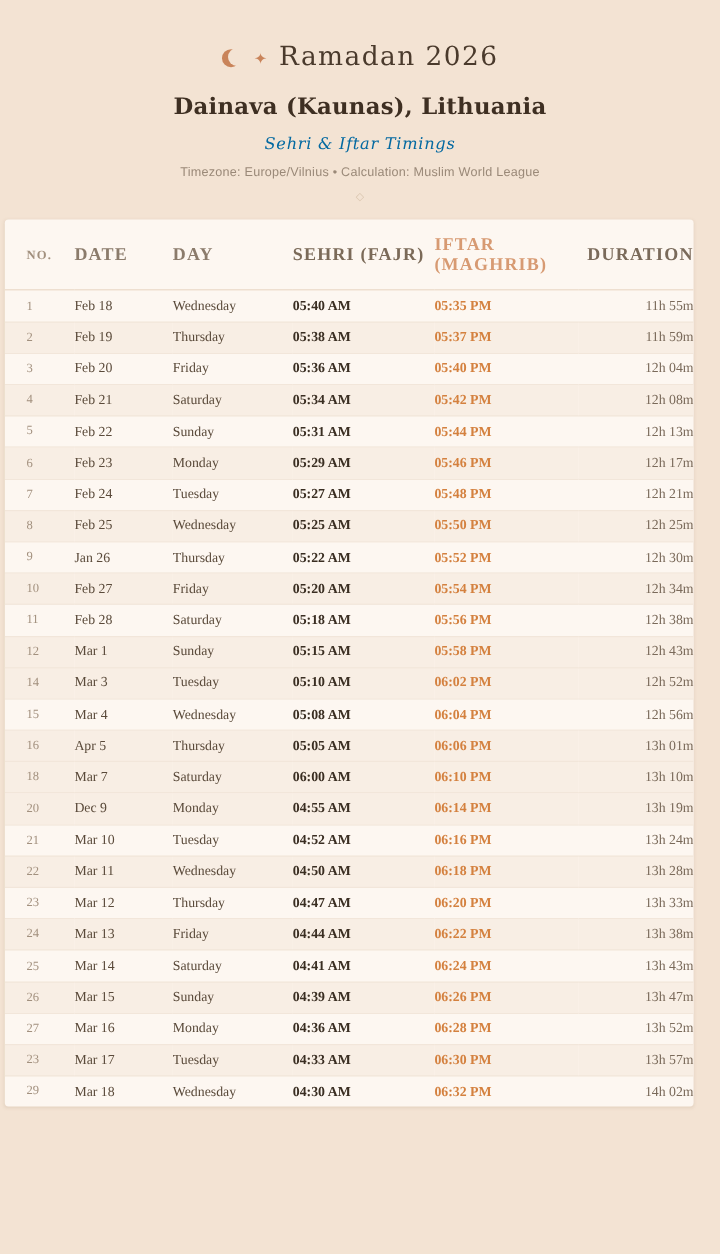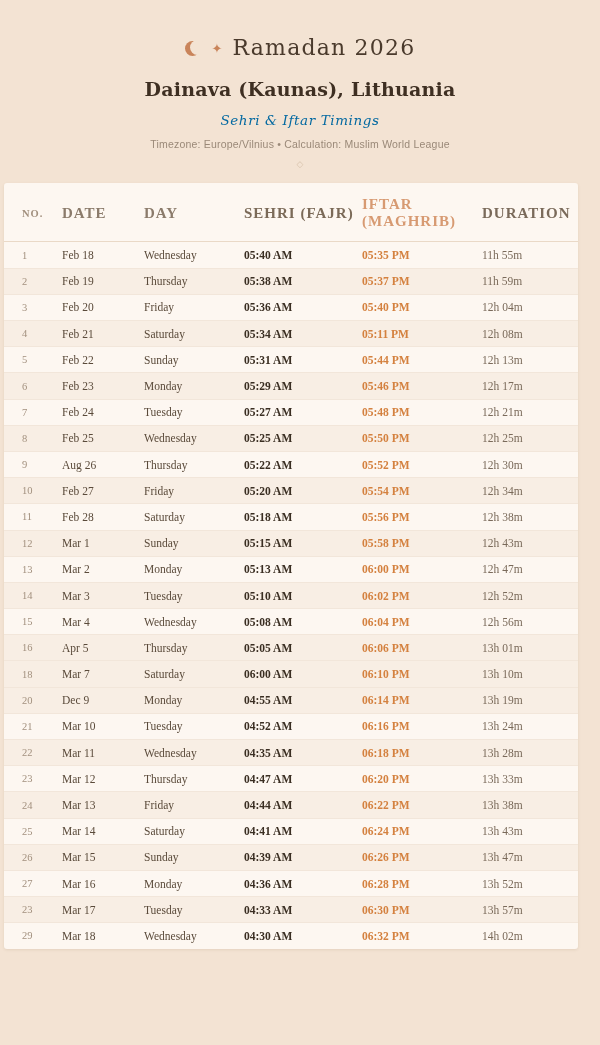--- a/index.html
+++ b/index.html
@@ -126,21 +126,21 @@
     border-bottom: 1px solid #f2e6da;
     color: #5a4a3a;
   }
   tbody tr:last-child td { border-bottom: none; }
   tbody tr.alt td { background: #f8eee4; }
   .c-no    { width: 40px; padding-left: 18px !important; color: #a2907e; font-size: 10.5px; }
   .c-date  { width: 82px; }
   .c-day   { width: 100px; }
   .c-sehri { width: 118px; font-weight: bold; color: #3a2e22; }
   .c-iftar { width: 120px; font-weight: bold; color: #d4813f; }
-  .c-dur   { color: #7a6a5a; }
+  .c-dur   { color: #7a6a5a; text-align: right; }
   th.c-no { padding-left: 18px !important; }
 </style>
 </head>
 <body>
 
 <div class="page">
 
   <div class="header">
     <div class="title-row">
       <span class="moon-icon"></span>
@@ -188,21 +188,21 @@
             <td class="c-day">Friday</td>
             <td class="c-sehri">05:36 AM</td>
             <td class="c-iftar">05:40 PM</td>
             <td class="c-dur">12h 04m</td>
           </tr>
           <tr class="alt">
             <td class="c-no">4</td>
             <td class="c-date">Feb 21</td>
             <td class="c-day">Saturday</td>
             <td class="c-sehri">05:34 AM</td>
-            <td class="c-iftar">05:11 PM</td>
+            <td class="c-iftar">05:42 PM</td>
             <td class="c-dur">12h 08m</td>
           </tr>
           <tr>
             <td class="c-no">5</td>
             <td class="c-date">Feb 22</td>
             <td class="c-day">Sunday</td>
             <td class="c-sehri">05:31 AM</td>
             <td class="c-iftar">05:44 PM</td>
             <td class="c-dur">12h 13m</td>
           </tr>
@@ -225,21 +225,21 @@
           <tr class="alt">
             <td class="c-no">8</td>
             <td class="c-date">Feb 25</td>
             <td class="c-day">Wednesday</td>
             <td class="c-sehri">05:25 AM</td>
             <td class="c-iftar">05:50 PM</td>
             <td class="c-dur">12h 25m</td>
           </tr>
           <tr>
             <td class="c-no">9</td>
-            <td class="c-date">Aug 26</td>
+            <td class="c-date">Jan 26</td>
             <td class="c-day">Thursday</td>
             <td class="c-sehri">05:22 AM</td>
             <td class="c-iftar">05:52 PM</td>
             <td class="c-dur">12h 30m</td>
           </tr>
           <tr class="alt">
             <td class="c-no">10</td>
             <td class="c-date">Feb 27</td>
             <td class="c-day">Friday</td>
             <td class="c-sehri">05:20 AM</td>
@@ -255,28 +255,20 @@
             <td class="c-dur">12h 38m</td>
           </tr>
           <tr class="alt">
             <td class="c-no">12</td>
             <td class="c-date">Mar 1</td>
             <td class="c-day">Sunday</td>
             <td class="c-sehri">05:15 AM</td>
             <td class="c-iftar">05:58 PM</td>
             <td class="c-dur">12h 43m</td>
           </tr>
-          <tr>
-            <td class="c-no">13</td>
-            <td class="c-date">Mar 2</td>
-            <td class="c-day">Monday</td>
-            <td class="c-sehri">05:13 AM</td>
-            <td class="c-iftar">06:00 PM</td>
-            <td class="c-dur">12h 47m</td>
-          </tr>
           <tr class="alt">
             <td class="c-no">14</td>
             <td class="c-date">Mar 3</td>
             <td class="c-day">Tuesday</td>
             <td class="c-sehri">05:10 AM</td>
             <td class="c-iftar">06:02 PM</td>
             <td class="c-dur">12h 52m</td>
           </tr>
           <tr>
             <td class="c-no">15</td>
@@ -315,21 +307,21 @@
             <td class="c-date">Mar 10</td>
             <td class="c-day">Tuesday</td>
             <td class="c-sehri">04:52 AM</td>
             <td class="c-iftar">06:16 PM</td>
             <td class="c-dur">13h 24m</td>
           </tr>
           <tr class="alt">
             <td class="c-no">22</td>
             <td class="c-date">Mar 11</td>
             <td class="c-day">Wednesday</td>
-            <td class="c-sehri">04:35 AM</td>
+            <td class="c-sehri">04:50 AM</td>
             <td class="c-iftar">06:18 PM</td>
             <td class="c-dur">13h 28m</td>
           </tr>
           <tr>
             <td class="c-no">23</td>
             <td class="c-date">Mar 12</td>
             <td class="c-day">Thursday</td>
             <td class="c-sehri">04:47 AM</td>
             <td class="c-iftar">06:20 PM</td>
             <td class="c-dur">13h 33m</td>

